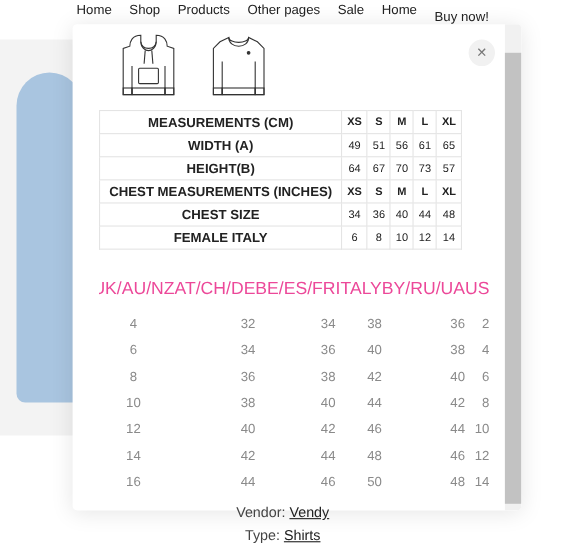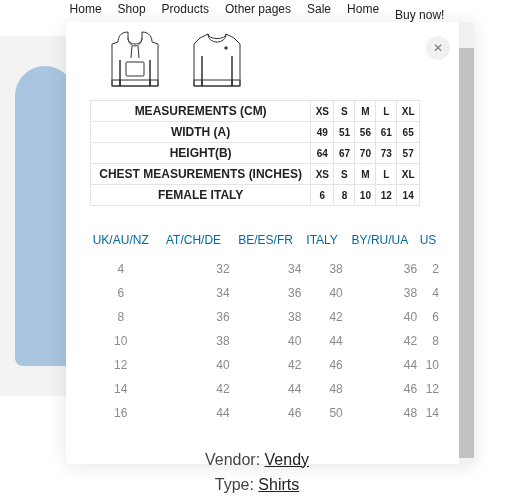--- a/index.html
+++ b/index.html
@@ -12,28 +12,28 @@
   .bg-product .figure { width:60px; height:300px; background:#a9c5e0; border-radius:30px 30px 8px 8px; position:relative; }
   .modal { position: absolute; top: 22px; left: 66px; width: 408px; height: 442px; background: #fff; border-radius: 4px; box-shadow: 0 2px 20px rgba(0,0,0,.1); padding: 0 16px 0 24px; overflow: hidden; }
   .modal-scroll { position:absolute; top:0; left:24px; right:28px; bottom:0; overflow-y:auto; overflow-x:hidden; }
   .scrollbar { position:absolute; right:0; top:0; width:15px; height:100%; background:#f1f1f1; }
   .scroll-thumb { position:absolute; width:15px; top:26px; height:410px; background:#c2c2c2; }
   .close { position: absolute; top: 14px; right: 24px; width: 24px; height: 24px; border-radius: 50%; background: #f1f1f1; color:#777; display:flex; align-items:center; justify-content:center; font-size:12px; cursor:pointer; z-index:5; }
   .garments { display:flex; gap:12px; justify-content:flex-start; margin:4px 0 8px 10px; }
   .garment-box { width:70px; height:66px; position:relative; }
   .garment-svg { width:70px; height:66px; }
   .mtable { border-collapse: collapse; width: 330px; font-size: 10px; margin-bottom: 20px; }
-  .mtable th, .mtable td { border: 1px solid #e4e4e4; padding: 3px 4px; text-align: center; font-weight: 700; }
+  .mtable th, .mtable td { border: 1px solid #e4e4e4; padding: 3px 4px; text-align: center; font-weight: 400; }
   .mtable .lbl { font-weight: 700; white-space: nowrap; font-size: 12px; }
   .mtable .head th { font-weight: 700; }
   .ctable { width: 355px; font-size: 12px; color:#7a7a7a; border-collapse:separate; border-spacing:0 4px; margin-left:-6px; }
-  .ctable th { text-align:center; font-weight:400; color:#0369a1; padding:3px 0 8px 0; font-size:12px; }
+  .ctable th { text-align:center; font-weight:400; color:#ec4899; padding:3px 0 8px 0; font-size:16px; }
   .ctable td { text-align:right; padding:3px 0; color:#8a8a8a; }
   .ctable th:first-child, .ctable td:first-child { text-align:center; }
-  .meta { position:absolute; bottom:6px; left:0; width:514px; text-align:center; font-size:16px; color:#333; line-height:1.6; }
+  .meta { position:absolute; bottom:6px; left:0; width:514px; text-align:center; font-size:13px; color:#333; line-height:1.6; }
   .meta .k { color:#444; }
   .meta .v { text-decoration: underline; color:#222; cursor:pointer; }
   .meta .nv { color:#666; }
 </style>
 </head>
 <body>
 
 <div class="wrap">
   <nav class="nav">
     <span class="nav-item">
@@ -133,20 +133,28 @@
             </tr>
         <tr class="head">
               <th class="lbl">CHEST MEASUREMENTS (INCHES)</th>
               <th>XS</th>
               <th>S</th>
               <th>M</th>
               <th>L</th>
               <th>XL</th>
             </tr>
         <tr>
+              <td class="lbl">CHEST SIZE</td>
+              <td>34</td>
+              <td>36</td>
+              <td>40</td>
+              <td>44</td>
+              <td>48</td>
+            </tr>
+        <tr>
               <td class="lbl">FEMALE ITALY</td>
               <td>6</td>
               <td>8</td>
               <td>10</td>
               <td>12</td>
               <td>14</td>
             </tr>
       </tbody>
         </table>
 

